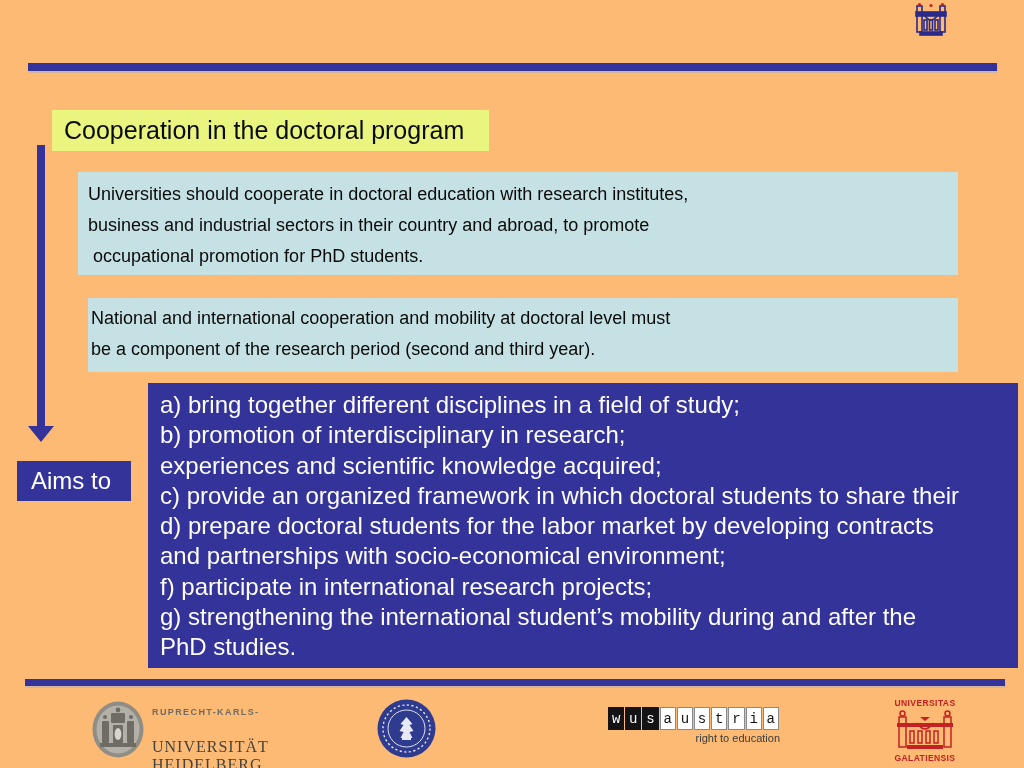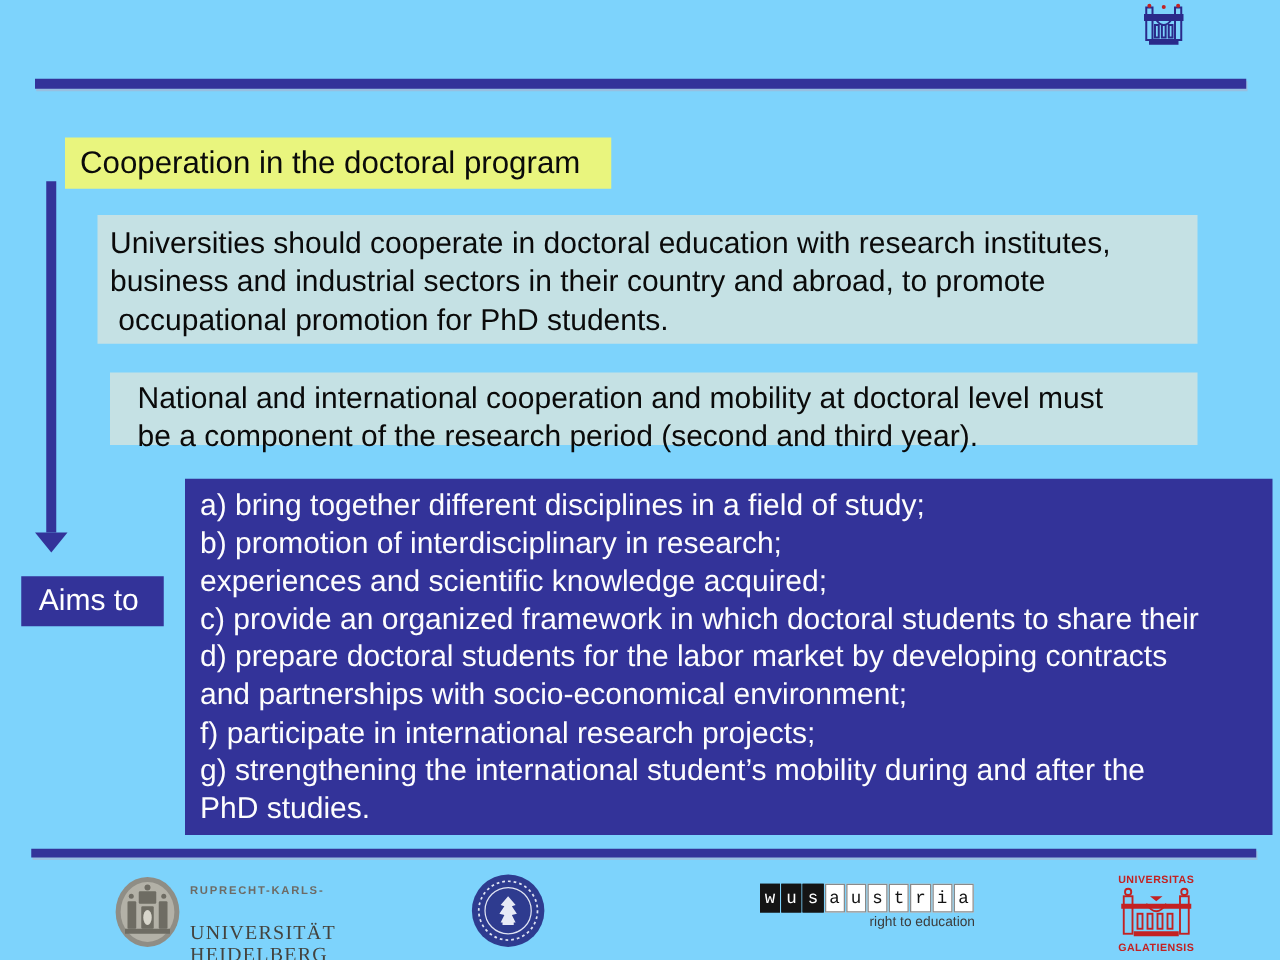--- a/index.html
+++ b/index.html
@@ -5,42 +5,42 @@
   :root{
     --navy:#333399;
     --highlight:#e9f57e;
     --infobox:#c5e1e4;
     --logo-red:#c32222;
     --hd-gray:#46443f;
   }
   *{margin:0;padding:0;box-sizing:border-box;}
   html,body{background:#ffffff;}
   .slide{
-    position:relative;width:1024px;height:768px;background:#7dd3fc;
+    position:relative;width:1024px;height:768px;background:#fdba74;
     font-family:"Liberation Sans","DejaVu Sans",sans-serif;overflow:hidden;color:#000;
   }
   .rule{position:absolute;background:var(--navy);box-shadow:1px 2px 0 rgba(175,175,200,.55);}
   .rule-top{left:28px;top:63px;width:969px;height:8px;}
   .rule-bottom{left:25px;top:679px;width:980px;height:7px;}
 
   .title-box{
     position:absolute;left:52px;top:110px;width:437px;height:41px;
     background:var(--highlight);font-size:25px;line-height:41px;padding-left:12px;
     white-space:pre;color:#0a0a0a;
   }
 
   .arrow-line{position:absolute;left:37px;top:145px;width:8px;height:281px;background:var(--navy);}
   .arrow-head{position:absolute;left:28px;top:426px;width:0;height:0;
     border-left:13px solid transparent;border-right:13px solid transparent;
     border-top:16px solid var(--navy);}
 
-  .info-box{position:absolute;background:var(--infobox);font-size:24px;color:#0a0a0a;}
+  .info-box{position:absolute;background:var(--infobox);font-size:18px;color:#0a0a0a;}
   .info-box .line{line-height:31px;white-space:pre;}
   .box1{left:78px;top:172px;width:880px;height:103px;padding:7px 0 0 10px;}
-  .box2{left:88px;top:298px;width:870px;height:58px;padding:5px 0 0 22px;}
+  .box2{left:88px;top:298px;width:870px;height:74px;padding:5px 0 0 3px;}
 
   .dark-box{
     position:absolute;left:148px;top:383px;width:870px;height:285px;
     background:var(--navy);color:#fdfdfd;font-size:24px;padding:7px 12px 0 12px;
   }
   .dark-box .line{line-height:30.3px;white-space:pre;}
 
   .aims-box{
     position:absolute;left:17px;top:461px;width:114px;height:40px;
     background:var(--navy);color:#ffffff;font-size:24px;line-height:40px;

